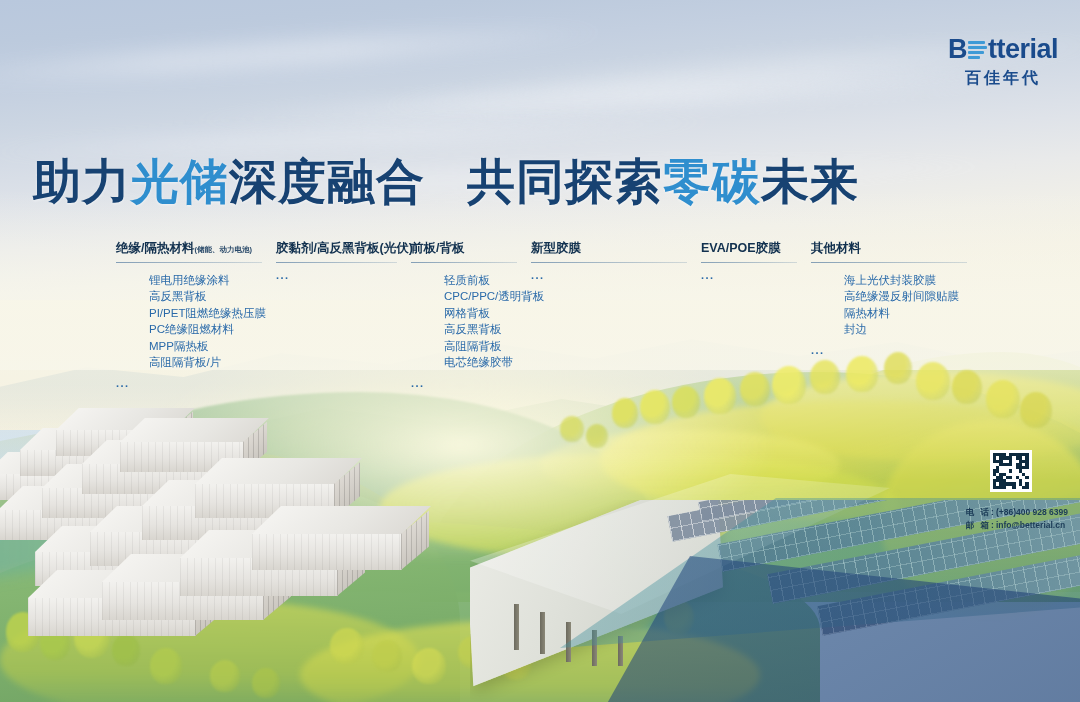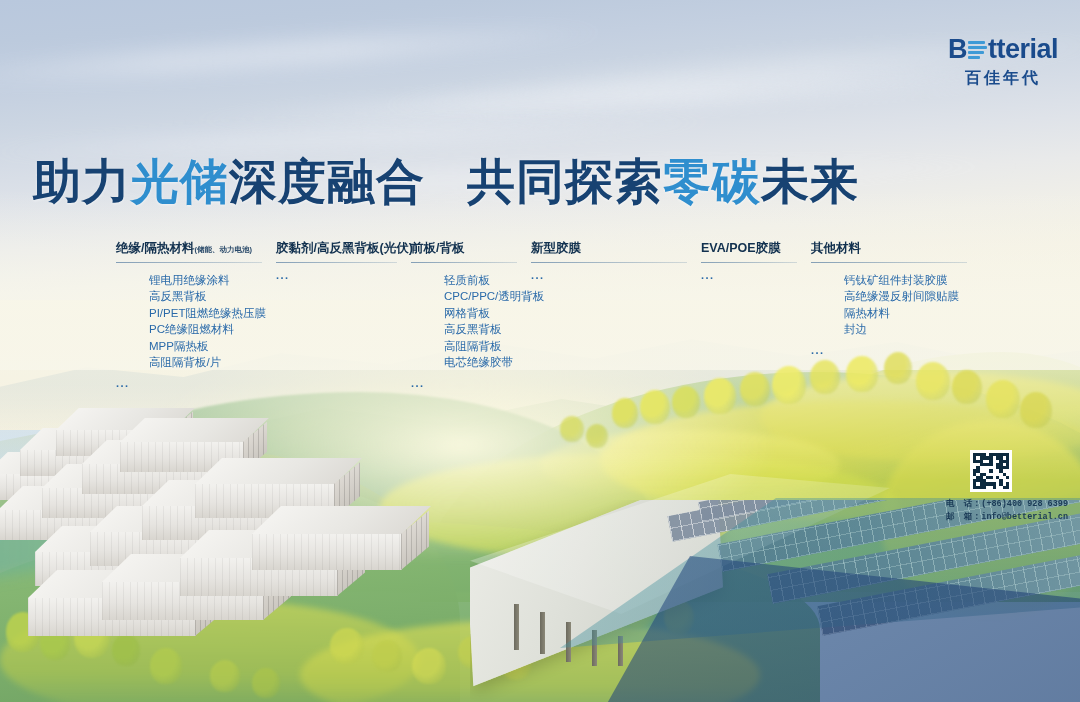--- a/index.html
+++ b/index.html
@@ -253,21 +253,21 @@
 
   
   .contact { position:absolute; right:12px; top:450px; z-index:40; text-align:left; }
   .qr {
     width:42px; height:42px; margin-left:24px; padding:2px;
     background:#fff; border:1px solid #fff;
     display:grid; grid-template-columns:repeat(11,1fr); grid-template-rows:repeat(11,1fr);
   }
   .qr span { display:block; background:#0d2a3f; }
   .qr span.off { background:#fff; }
-  .contact-lines { margin-top:6px;font-family:Liberation Mono, monospace; }
+  .contact-lines { margin-top:14px; }
   .contact-lines div {
     font-size:8.5px; color:#1b3b57; font-weight:bold; line-height:13px;
     white-space:nowrap;
   }
   .contact-lines .lbl { letter-spacing:2px; }
 </style>
 </head>
 <body>
 
 <div id="poster">
@@ -491,21 +491,21 @@
       </div>
       <div class="col col-5">
         <div class="col-head"><span>EVA/POE胶膜</span></div>
         <div class="col-rule"></div>
         <div class="col-dots">...</div>
       </div>
       <div class="col col-6">
         <div class="col-head"><span>其他材料</span></div>
         <div class="col-rule"></div>
         <ul class="col-list">
-          <li>钙钛矿组件封装胶膜</li>
+          <li>海上光伏封装胶膜</li>
           <li>高绝缘漫反射间隙贴膜</li>
           <li>隔热材料</li>
           <li>封边</li>
         </ul>
         <div class="col-dots">...</div>
       </div>
     </div>
 
   <div class="contact">
     <div class="qr" id="qr">

